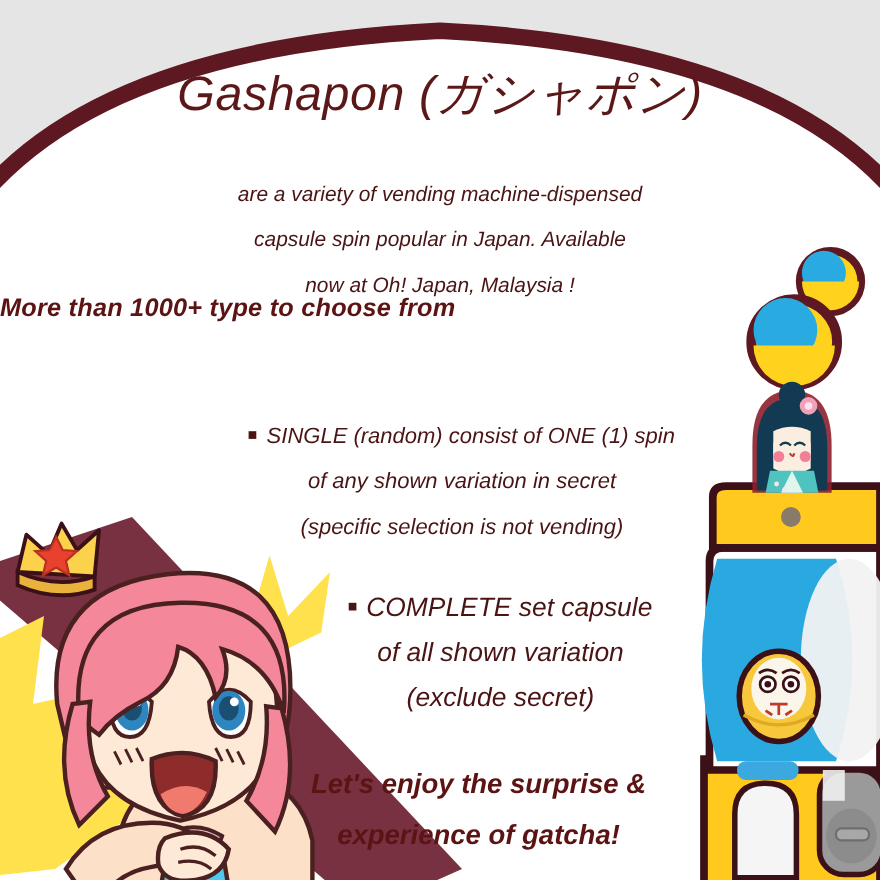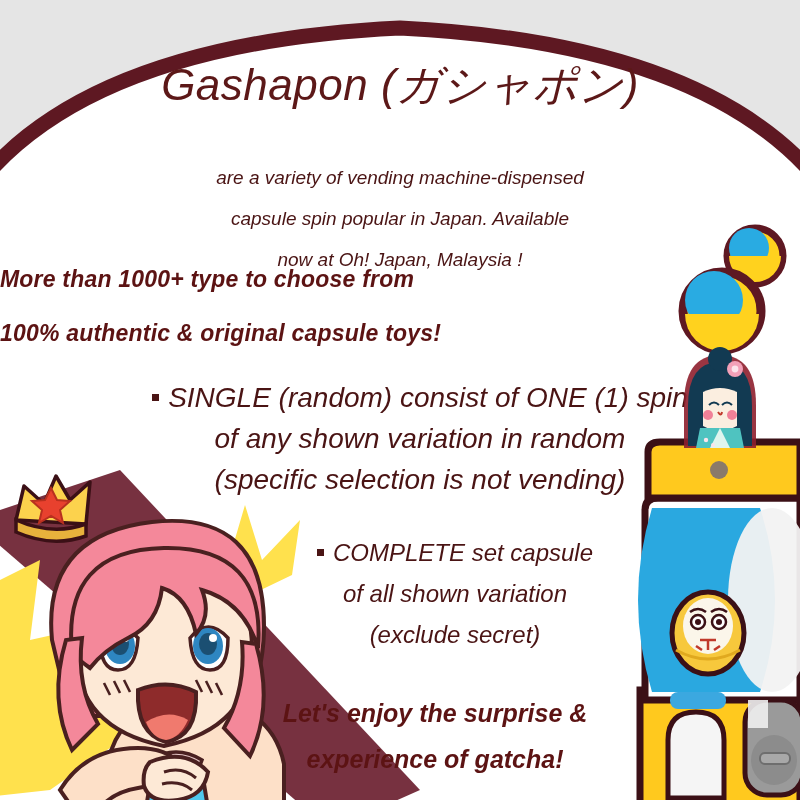--- a/index.html
+++ b/index.html
@@ -52,21 +52,21 @@
     font-style:italic;
     font-weight:bold;
     line-height:54px;
     letter-spacing:.2px;
   }
   .headline div{ white-space:nowrap; }
   .bullet-single{
     position:absolute; top:377px; left:0; width:800px;
     text-align:center;
     color:#4A1414;
-    font-size:28px;
+    font-size:20px;
     font-style:italic;
     line-height:41px;
   }
   .bullet-complete{
     position:absolute; top:532px; left:0; width:800px;
     text-align:center;
     color:#4A1414;
     font-size:24px;
     font-style:italic;
     line-height:41px;
@@ -142,26 +142,25 @@
     <div class="title">Gashapon (ガシャポン)</div>
 
     <div class="intro">
       <div>are a variety of vending machine-dispensed</div>
       <div>capsule spin popular in Japan. Available</div>
       <div>now at Oh! Japan, Malaysia !</div>
     </div>
 
     <div class="headline">
       <div>More than 1000+ type to choose from</div>
-      <div>100% authentic &amp; original capsule toys!</div>
     </div>
 
     <div class="bullet-single shift">
       <div><span class="sq"></span><span>SINGLE (random) consist of ONE (1) spin</span></div>
-      <div>of any shown variation in random</div>
+      <div>of any shown variation in secret</div>
       <div>(specific selection is not vending)</div>
     </div>
 
     <div class="bullet-complete shift">
       <div><span class="sq"></span><span>COMPLETE set capsule</span></div>
       <div>of all shown variation</div>
       <div>(exclude secret)</div>
     </div>
 
     <div class="closing">

